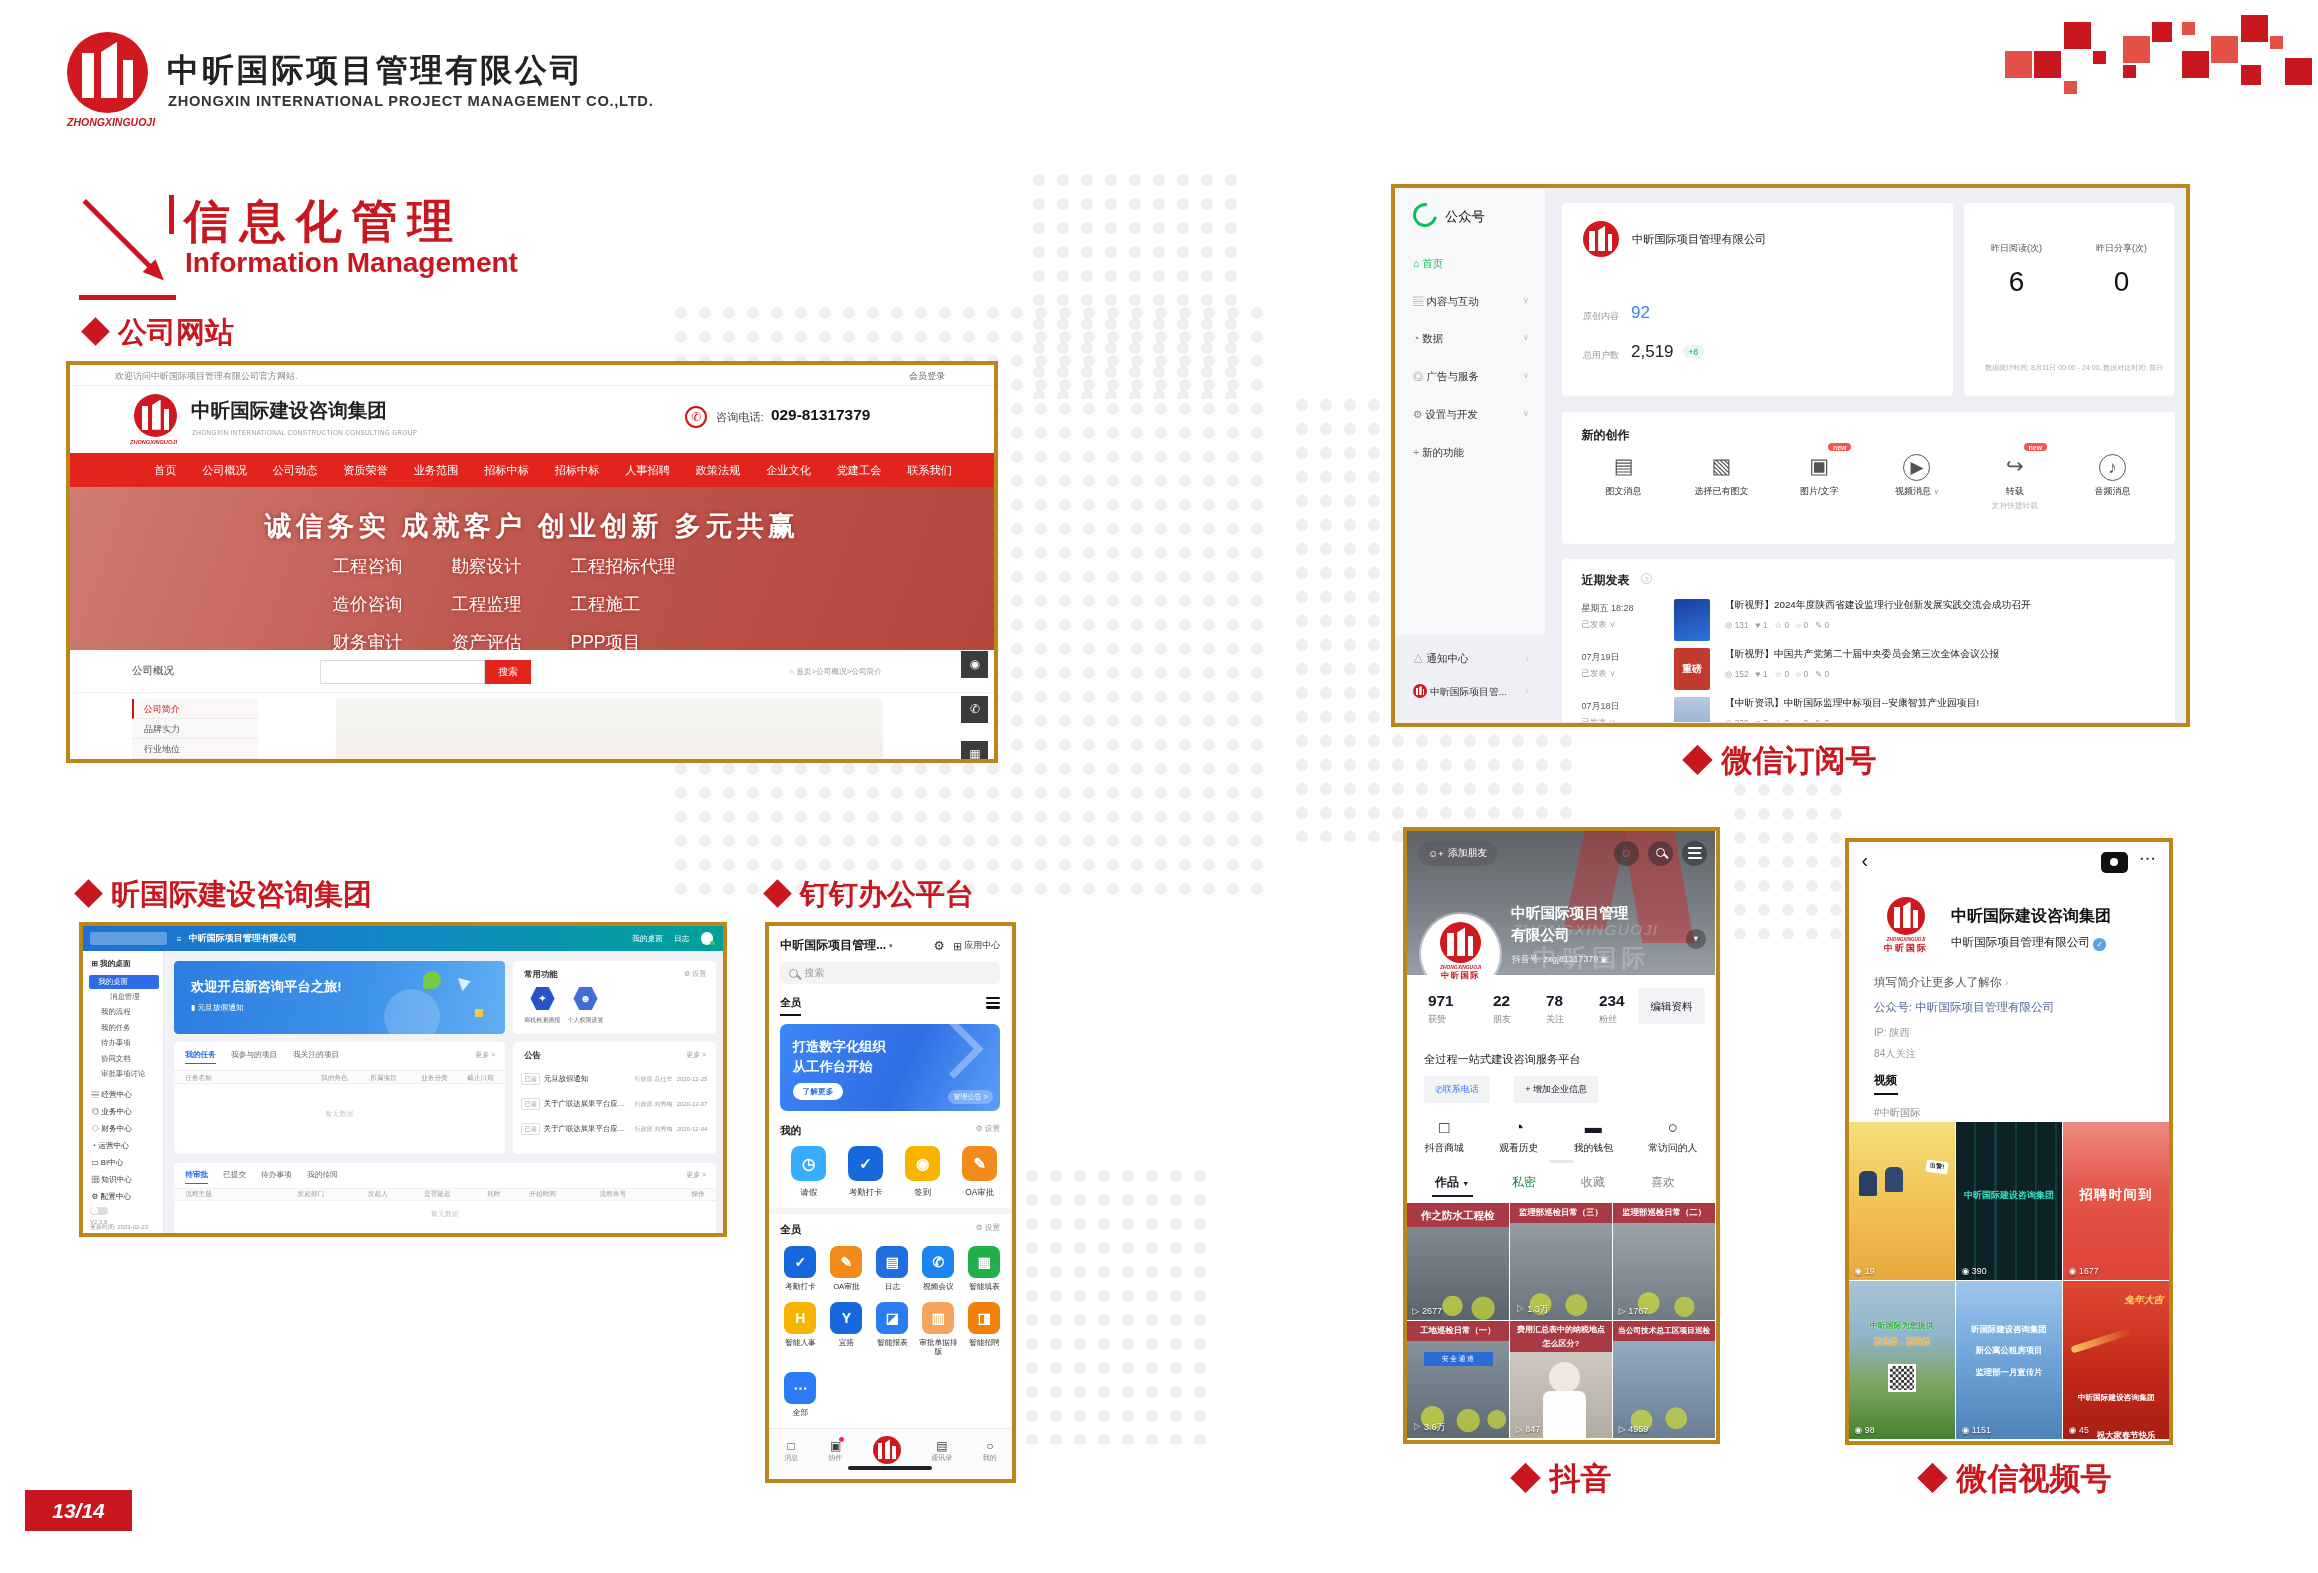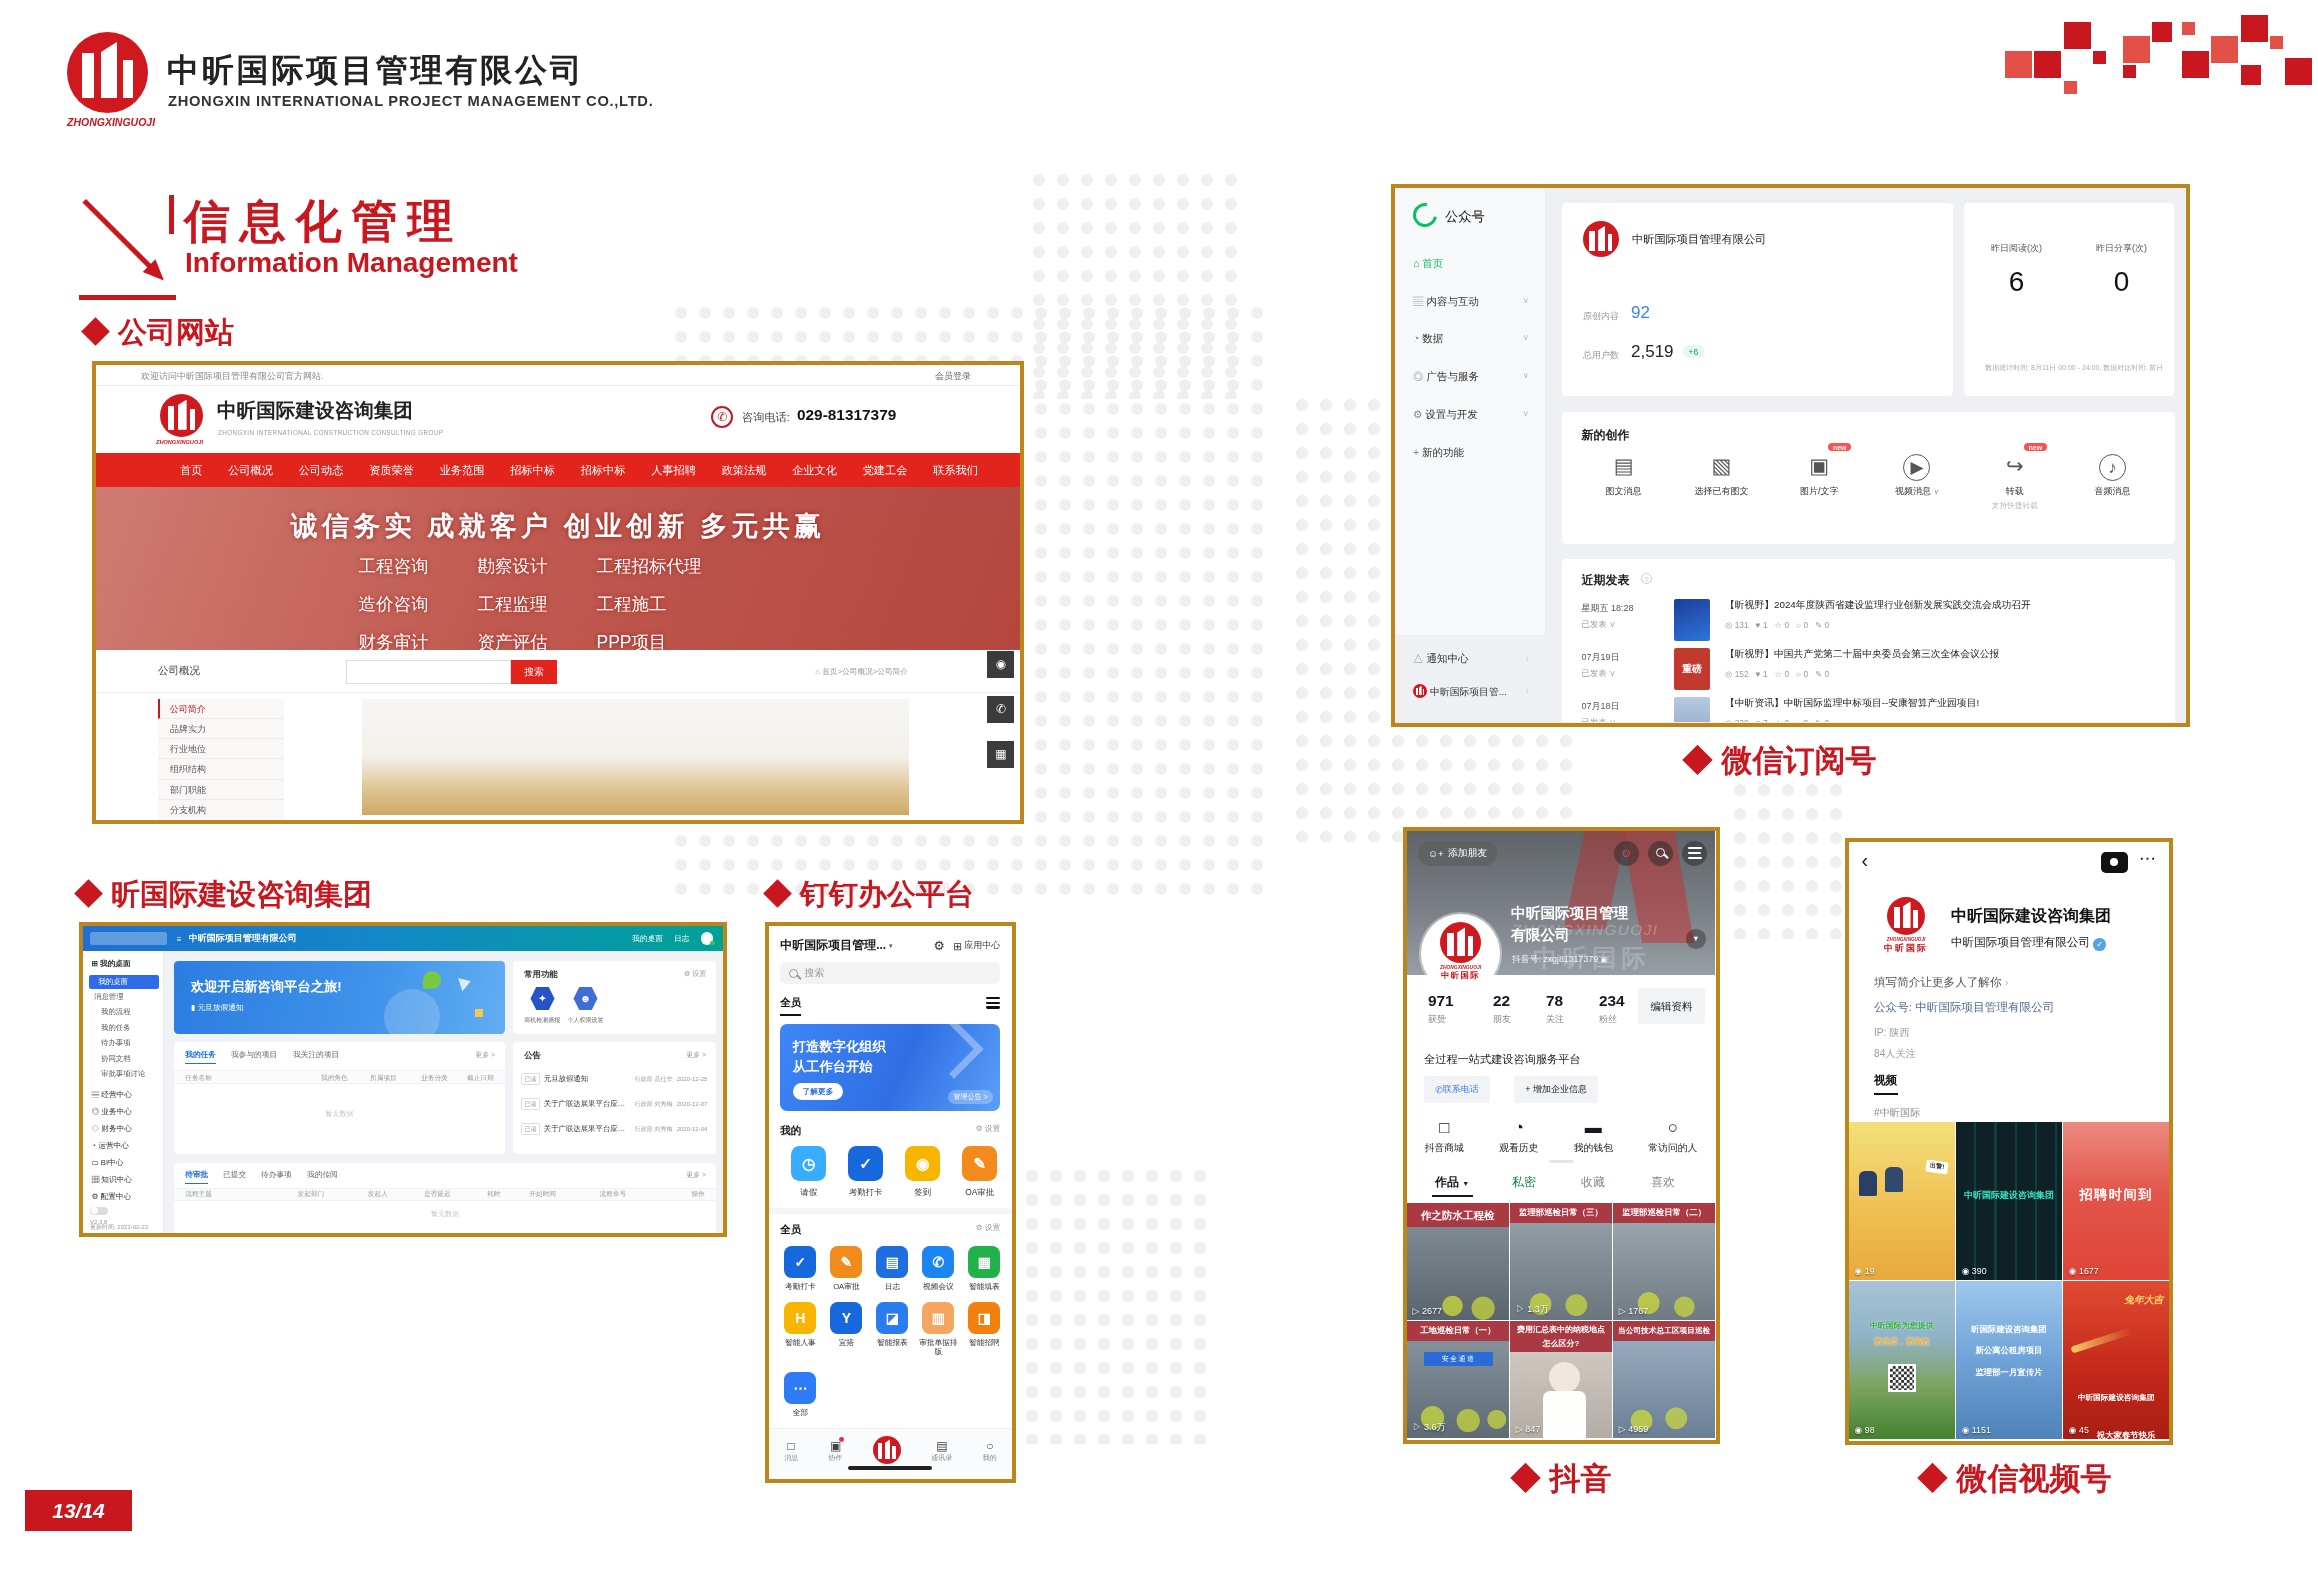--- a/index.html
+++ b/index.html
@@ -70,21 +70,21 @@
 <div class="abs" style="left:184px;top:191px;font-size:46px;font-weight:bold;color:#c8171e;letter-spacing:9.8px">信息化管理</div>
 <div class="abs" style="left:185px;top:247px;font-size:28px;font-weight:bold;color:#c8171e">Information Management</div>
 
 <div class="seclabel" style="left:81px;top:313px">◆ 公司网站</div>
 <div class="seclabel" style="left:74px;top:875px">◆ 昕国际建设咨询集团</div>
 <div class="seclabel" style="left:763px;top:875px">◆ 钉钉办公平台</div>
 <div class="seclabel" style="left:1682px;top:740px;font-size:31px">◆ 微信订阅号</div>
 <div class="seclabel" style="left:1510px;top:1458px;font-size:31px">◆ 抖音</div>
 <div class="seclabel" style="left:1917px;top:1458px;font-size:31px">◆ 微信视频号</div>
 
-<div class="panel" style="left:92px;top:361px;width:932px;height:463px;z-index:2">
+<div class="panel" style="left:66px;top:361px;width:932px;height:402px;z-index:2">
   <div class="abs" style="left:0;top:0;width:100%;height:21px;background:#fff;border-bottom:0.7px solid #eee">
     <span class="abs" style="left:45px;top:4.9px;font-size:9px;color:#888">欢迎访问中昕国际项目管理有限公司官方网站.</span>
     <span class="abs" style="right:49px;top:4.9px;font-size:9px;color:#666">会员登录</span>
   </div>
   <div class="abs" style="left:0;top:21px;width:100%;height:67px;background:#fff">
     <span class="zxlogo abs" style="left:64px;top:8.4px;width:43px;height:43px"><i class="s1"></i><i class="s2"></i><i class="s3"></i></span>
     <span class="abs" style="left:60px;top:53px;font-size:5.6px;font-style:italic;color:#c8171e;font-weight:bold">ZHONGXINGUOJI</span>
     <span class="abs" style="left:121px;top:11.2px;font-size:19.6px;font-weight:bold;color:#222">中昕国际建设咨询集团</span>
     <span class="abs" style="left:122px;top:43px;font-size:6.3px;color:#999;letter-spacing:0.4px">ZHONGXIN INTERNATIONAL CONSTRUCTION CONSULTING GROUP</span>
     <span class="abs" style="left:615px;top:19.6px;width:22.4px;height:22.4px;border:2.1px solid #c8171e;border-radius:50%;color:#c8171e;font-size:12px;text-align:center;line-height:19.6px">✆</span>
@@ -245,21 +245,21 @@
     <span style="margin-left:7px;color:#fff;font-size:9px;font-weight:bold">中昕国际项目管理有限公司</span>
     <span style="margin-left:auto;color:#fff;font-size:7.7px">我的桌面</span>
     <span style="margin-left:11.2px;color:#fff;font-size:7.7px">日志</span>
     <span style="margin:0 9.8px 0 11.2px;width:12.6px;height:12.6px;background:#fff;border-radius:50%;position:relative">
           <i style="position:absolute;right:-1.4px;bottom:-0.7px;width:4.9px;height:4.9px;background:#35c75a;border-radius:50%"></i>
         </span>
   </div>
   <div class="abs" style="left:0;top:25px;width:81px;height:282px;background:#fff;border-right:0.7px solid #e8e8e8">
     <div style="padding:8.4px 0 0 8.4px;font-size:7.7px;font-weight:bold;color:#333"><span>⊞</span> <span>我的桌面</span></div>
     <div style="margin:5.6px 5.6px 0 5.6px;width:70px;height:14px;line-height:14px;background:#2e6be6;color:#fff;border-radius:2.1px;font-size:7.4px;padding-left:9.8px">我的桌面</div>
-    <div style="height:15.4px;line-height:15.4px;padding-left:11px;font-size:7.4px;color:#555">消息管理</div>
+    <div style="height:15.4px;line-height:15.4px;padding-left:27px;font-size:7.4px;color:#555">消息管理</div>
     <div style="height:15.4px;line-height:15.4px;padding-left:18px;font-size:7.4px;color:#555">我的流程</div>
     <div style="height:15.4px;line-height:15.4px;padding-left:18px;font-size:7.4px;color:#555">我的任务</div>
     <div style="height:15.4px;line-height:15.4px;padding-left:18px;font-size:7.4px;color:#555">待办事项</div>
     <div style="height:15.4px;line-height:15.4px;padding-left:18px;font-size:7.4px;color:#555">协同文档</div>
     <div style="height:15.4px;line-height:15.4px;padding-left:18px;font-size:7.4px;color:#555">审批事项讨论</div>
     <div style="height:17px;line-height:17px;padding-left:8.4px;font-size:7.7px;color:#333;margin-top:4.2px"><span>▤</span> <span>经营中心</span></div>
     <div style="height:17px;line-height:17px;padding-left:8.4px;font-size:7.7px;color:#333"><span>◎</span> <span>业务中心</span></div>
     <div style="height:17px;line-height:17px;padding-left:8.4px;font-size:7.7px;color:#333"><span>◇</span> <span>财务中心</span></div>
     <div style="height:17px;line-height:17px;padding-left:8.4px;font-size:7.7px;color:#333"><span>◔</span> <span>运营中心</span></div>
     <div style="height:17px;line-height:17px;padding-left:8.4px;font-size:7.7px;color:#333"><span>▭</span> <span>BI中心</span></div>

